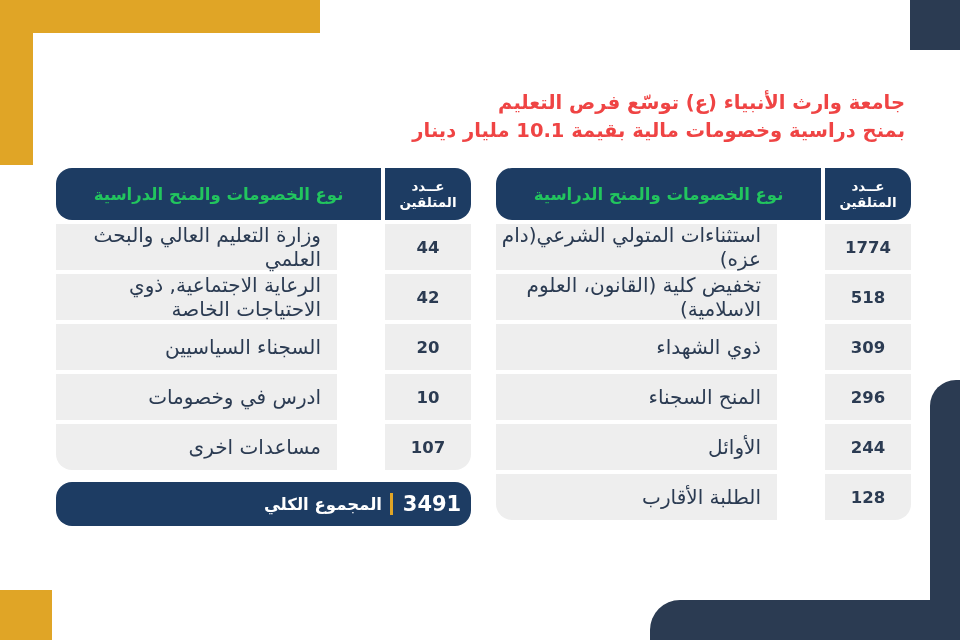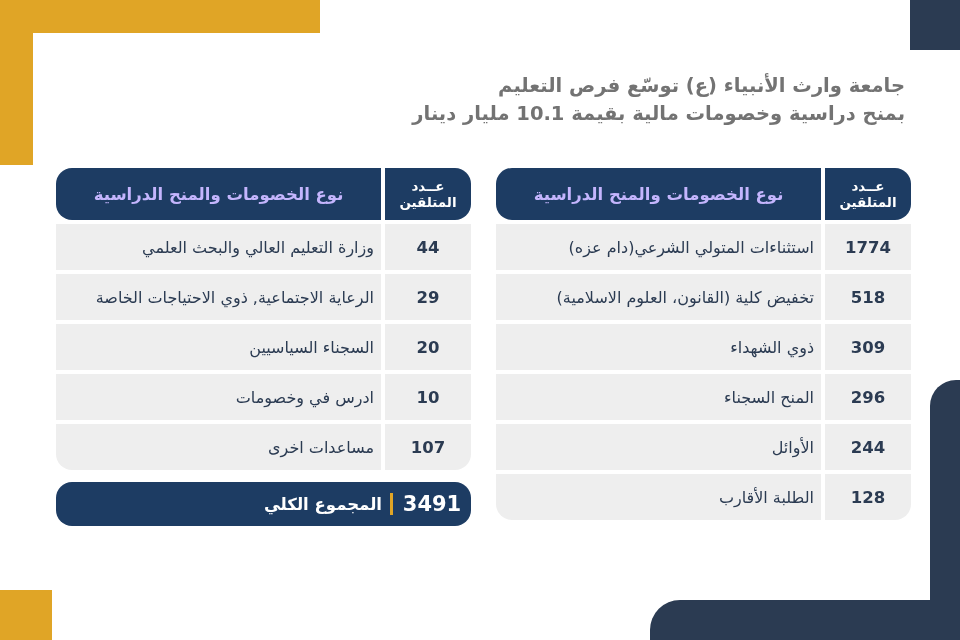--- a/index.html
+++ b/index.html
@@ -66,24 +66,24 @@
     bottom: 0;
     width: 52px;
     height: 50px;
     background: #e0a526;
   }
 
   
   #title-block {
     position: absolute;
     right: 55px;
-    top: 72px;
+    top: 89px;
     width: 560px;
     text-align: right;
-    color: #737373;
+    color: #ef4444;
     font-weight: bold;
     font-size: 19.5px;
     line-height: 1.45;
     letter-spacing: 0px;
   }
   #title-block .line { display: block; white-space: nowrap; }
 
   
   .table {
     position: absolute;
@@ -111,21 +111,21 @@
     align-items: center;
     justify-content: center;
     font-size: 13.5px;
     font-weight: bold;
     line-height: 1.22;
     text-align: left;
   }
   .th-type {
     flex: 1;
     background: #1d3c63;
-    color: #c4b5fd;
+    color: #22c55e;
     border-top-left-radius: 16px;
     border-bottom-left-radius: 16px;
     display: flex;
     align-items: center;
     justify-content: center;
     font-size: 16.5px;
     font-weight: bold;
   }
 
   .t-row {
@@ -137,30 +137,31 @@
   }
   .td-count {
     width: 86px;
     background: #eeeeee;
     color: #2b3b52;
     display: flex;
     align-items: center;
     justify-content: center;
     font-size: 16.5px;
     font-weight: bold;
+    margin-left: 44px;
   }
   .td-type {
     flex: 1;
     background: #eeeeee;
     color: #2b3b52;
     display: flex;
     align-items: center;
     justify-content: flex-start;
-    padding-right: 7px;
-    font-size: 16px;
+    padding-right: 16px;
+    font-size: 20px;
     box-sizing: border-box;
   }
   .t-row:first-of-type .td-count { border-top-right-radius: 4px; }
   .t-row:first-of-type .td-type  { border-top-left-radius: 4px; }
   .t-row.last .td-count { border-bottom-right-radius: 16px; }
   .t-row.last .td-type  { border-bottom-left-radius: 16px; text-align: right; }
 
   
   #total-bar {
     position: absolute;
@@ -253,21 +254,21 @@
       <span>المتلقين</span>
     </div>
     <div class="th-type">نوع الخصومات والمنح الدراسية</div>
   </div>
 
   <div class="t-row">
     <div class="td-count">44</div>
     <div class="td-type">وزارة التعليم العالي والبحث العلمي</div>
   </div>
   <div class="t-row">
-    <div class="td-count">29</div>
+    <div class="td-count">42</div>
     <div class="td-type">الرعاية الاجتماعية, ذوي الاحتياجات الخاصة</div>
   </div>
   <div class="t-row">
     <div class="td-count">20</div>
     <div class="td-type">السجناء السياسيين</div>
   </div>
   <div class="t-row">
     <div class="td-count">10</div>
     <div class="td-type">ادرس في وخصومات</div>
   </div>

